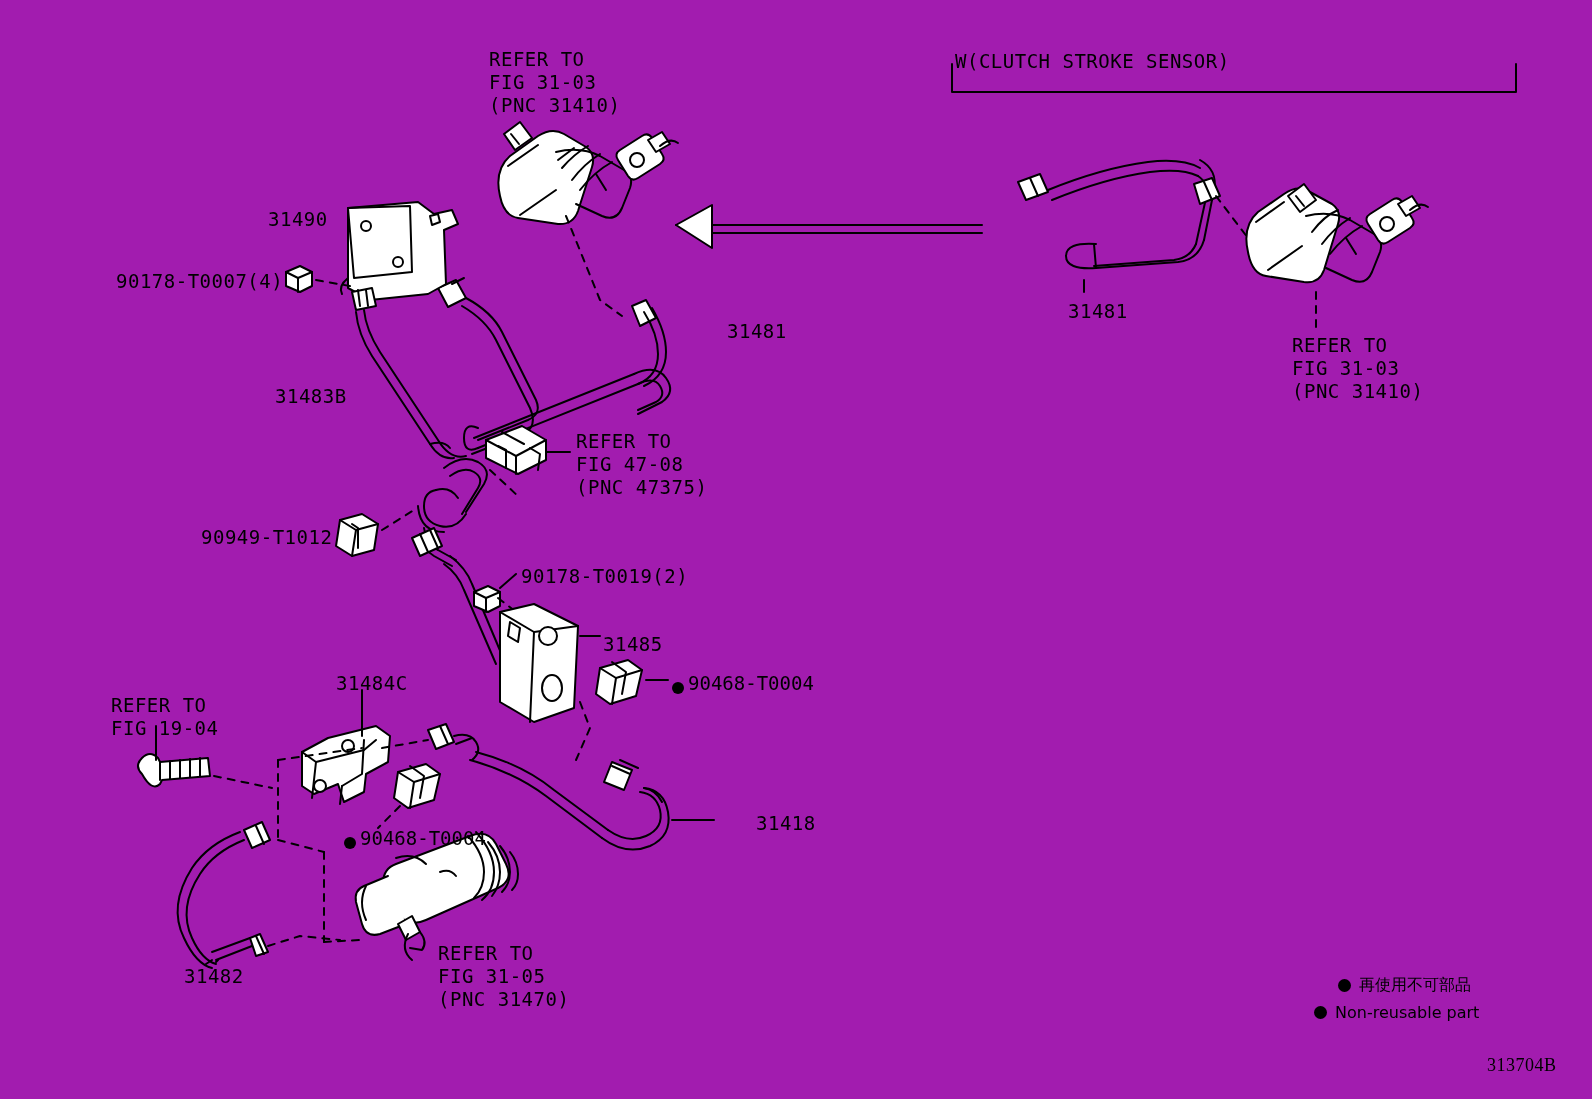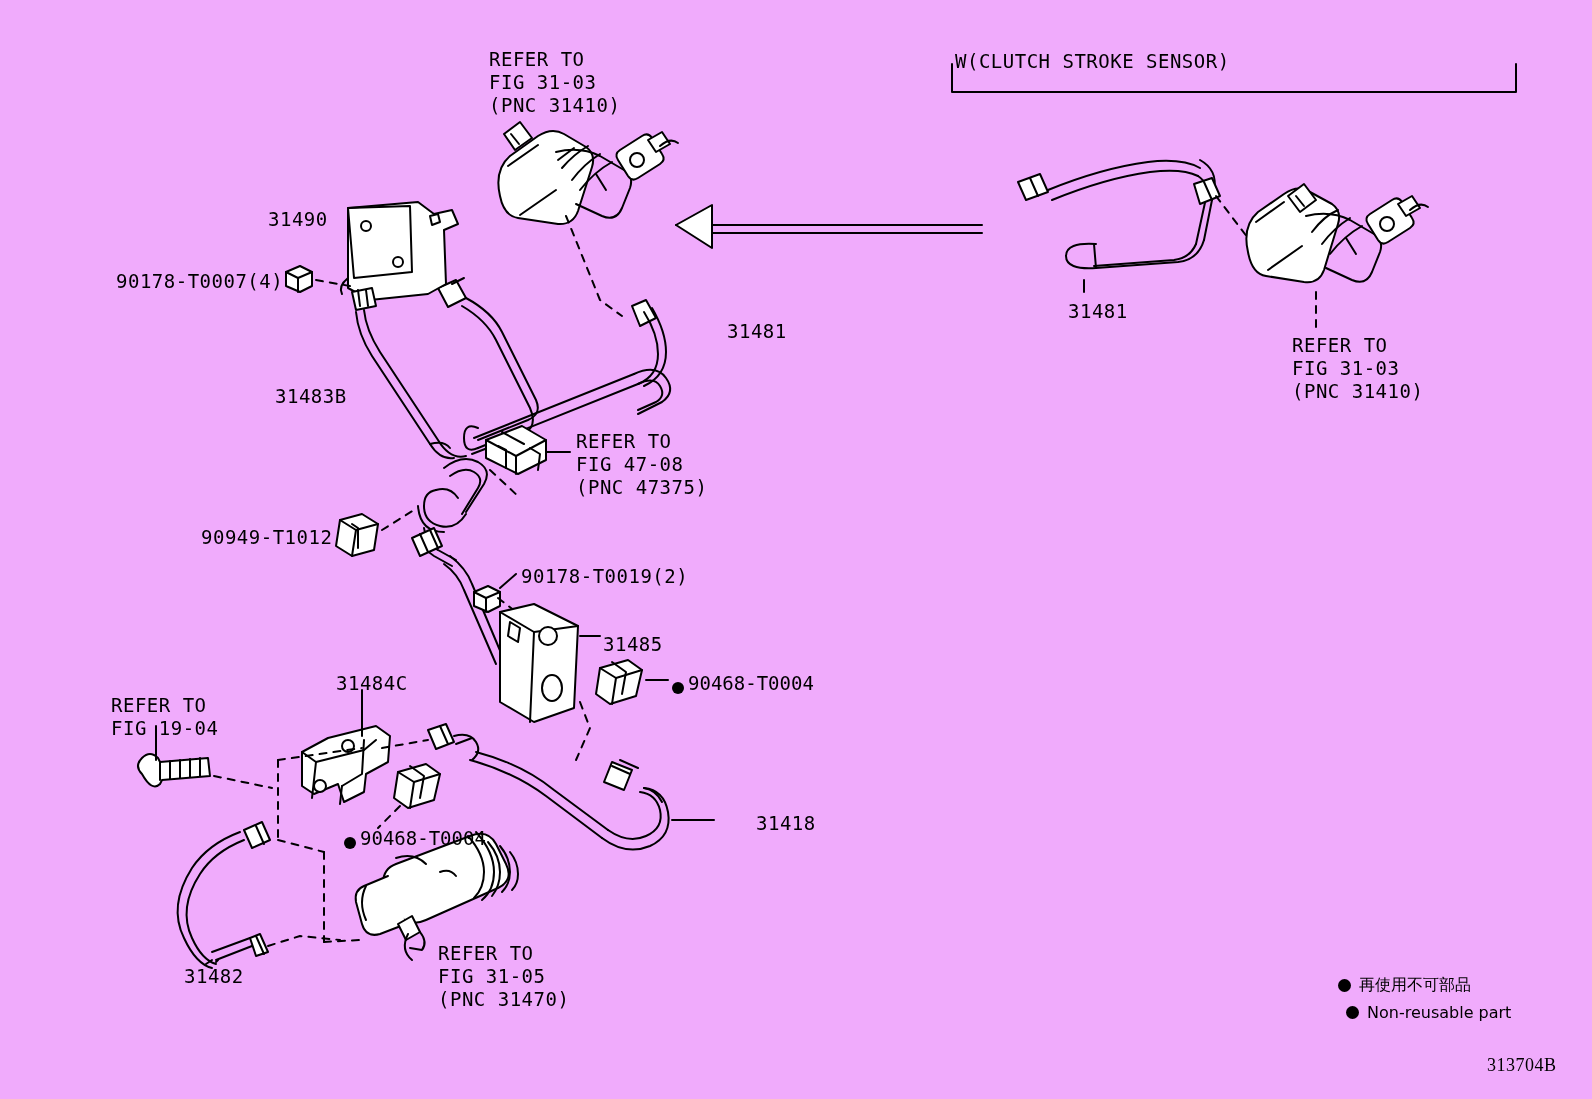--- a/index.html
+++ b/index.html
@@ -4,21 +4,21 @@
 <style>
   html, body {
     margin: 0;
     padding: 0;
     background: #ffffff;
   }
   #page {
     position: relative;
     width: 1592px;
     height: 1099px;
-    background: #f0abfc;
+    background: #a21caf;
     font-family: "DejaVu Sans Mono", monospace;
     overflow: hidden;
   }
   .lbl {
     position: absolute;
     font-family: "DejaVu Sans Mono", monospace;
     font-size: 19px;
     letter-spacing: 0.5px;
     color: #000000;
     white-space: pre;
@@ -367,20 +367,20 @@
   <div class="lblwrap" style="left:344px; top:827px;">
     <span class="bullet-inline"></span><span>90468-T0004</span>
   </div>
 
   <div class="lbl" style="left:955px; top:50px;">W(CLUTCH STROKE SENSOR)</div>
 
   <div class="legend-row" style="left:1338px; top:975px;">
     <span class="dot"></span>
     <span>再使用不可部品</span>
   </div>
-  <div class="legend-row" style="left:1346px; top:1003px;">
+  <div class="legend-row" style="left:1314px; top:1003px;">
     <span class="dot"></span>
     <span>Non-reusable part</span>
   </div>
 
   <div class="footer-code" style="left:1487px; top:1055px;">313704B</div>
 
 </div>
 
 </body></html>

